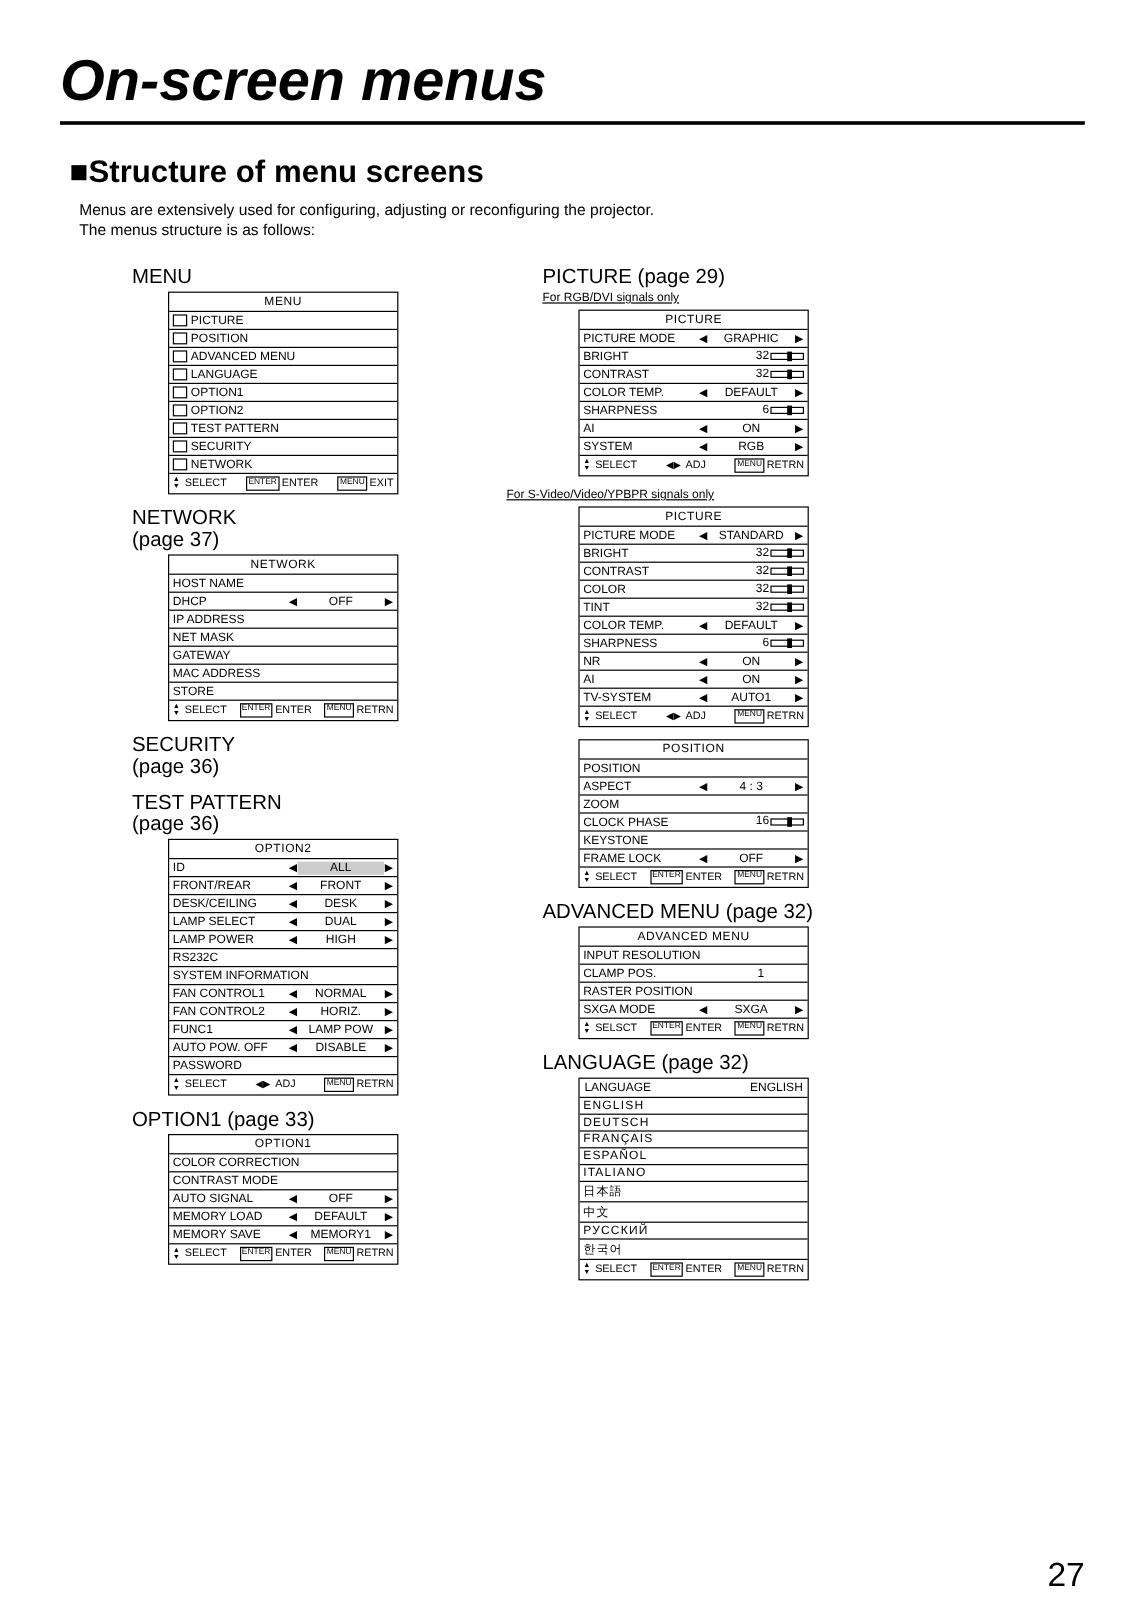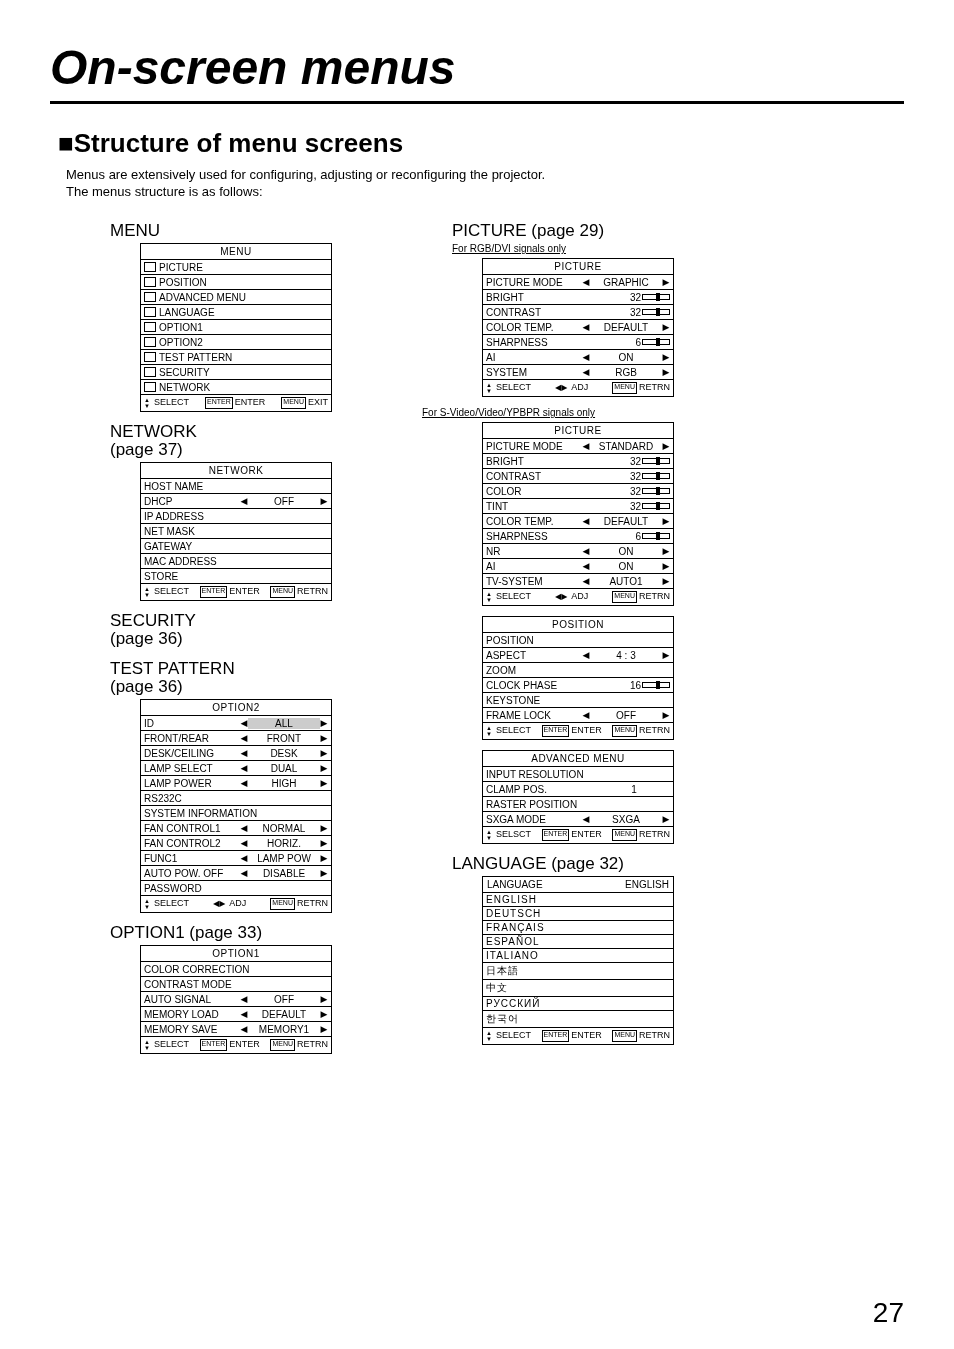--- a/index.html
+++ b/index.html
@@ -589,20 +589,21 @@
             <span class="tag">ENTER</span>
             <span>ENTER</span>
           </span>
         <span class="grp">
             <span class="tag">MENU</span>
             <span>RETRN</span>
           </span>
       </div>
     </div>
 
+    <div class="block-label">ADVANCED MENU (page 32)</div>
     <div class="osd">
       <div class="hdr">ADVANCED MENU</div>
       <div id="advanced-rows">
           <div class="row">
             <span class="cell-label">INPUT RESOLUTION</span>
           </div>
           <div class="row">
             <span class="cell-label">CLAMP POS.</span>
             <span class="cell-val">1</span>
           </div>

